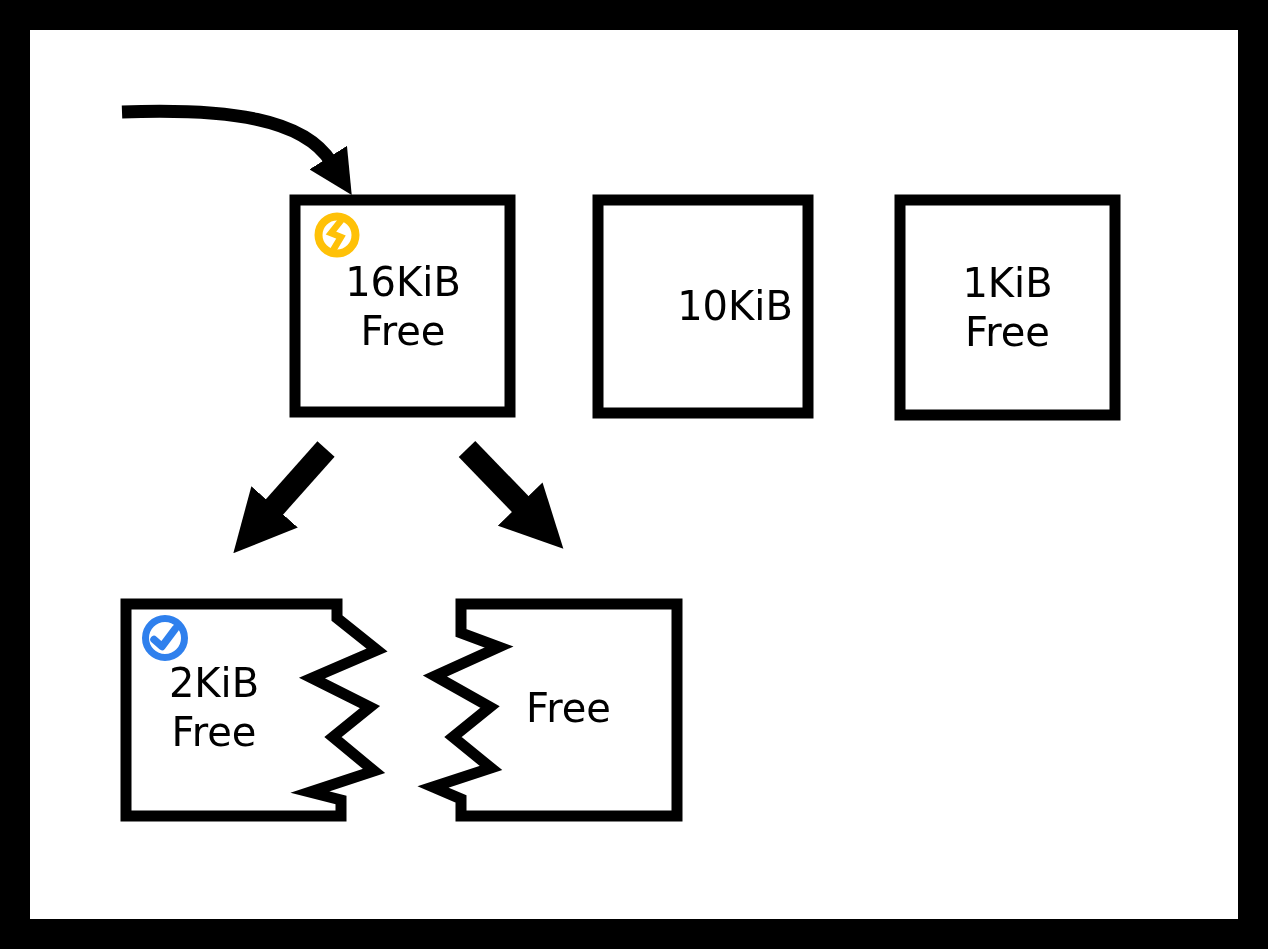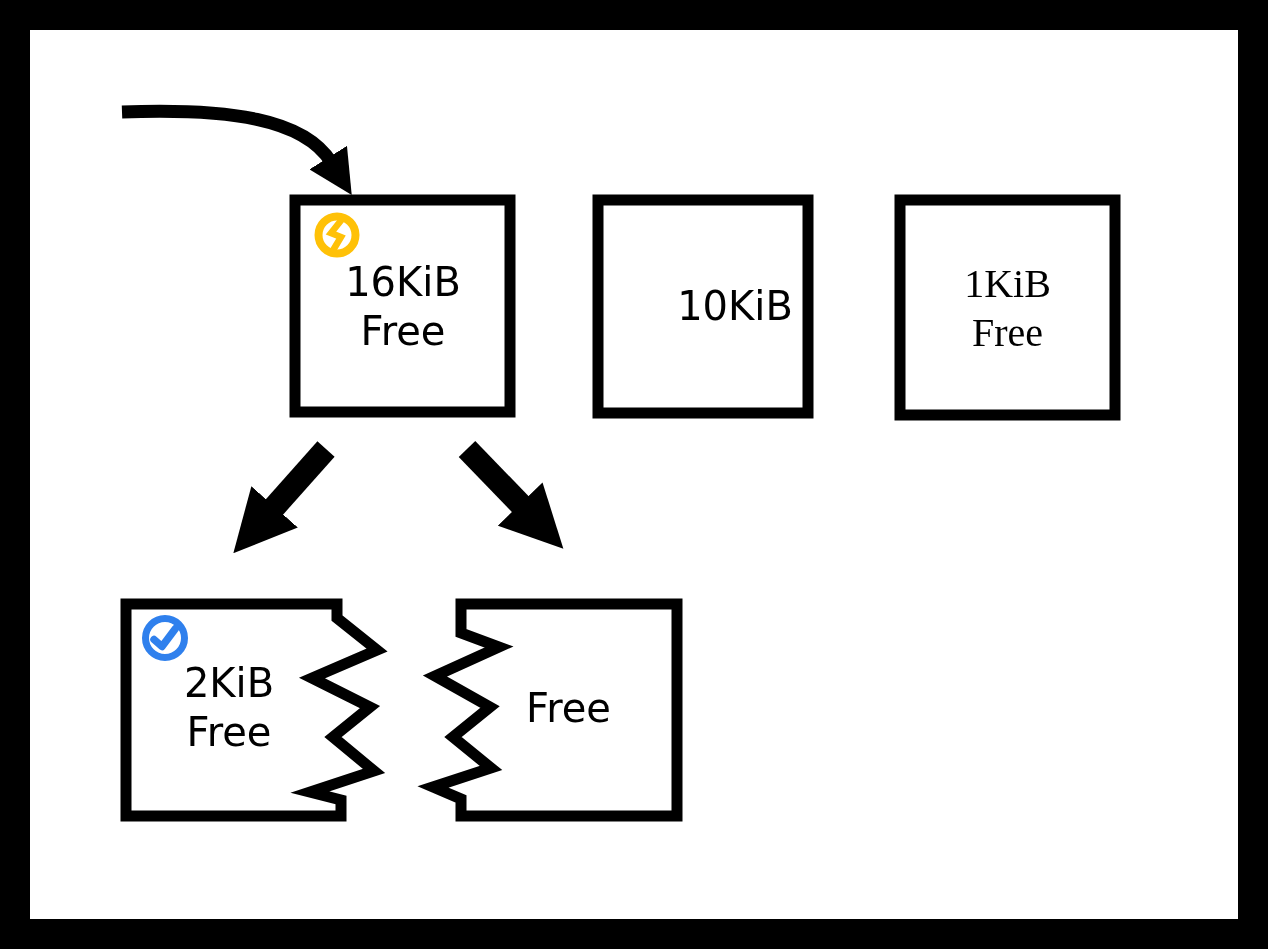--- a/index.html
+++ b/index.html
@@ -65,26 +65,26 @@
 
   <div class="block-label" style="left:290px;top:196px;width:226px;height:221px;">
     <span>16KiB</span>
     <span>Free</span>
   </div>
 
   <div class="block-label" style="left:625px;top:196px;width:220px;height:221px;">
     <span>10KiB</span>
   </div>
 
-  <div class="block-label" style="left:895px;top:196px;width:225px;height:223px;font-family:Liberation Serif, serif;">
+  <div class="block-label" style="left:895px;top:196px;width:225px;height:223px;">
     <span>1KiB</span>
     <span>Free</span>
   </div>
 
-  <div class="block-label" style="left:121px;top:601px;width:216px;height:214px;">
+  <div class="block-label" style="left:106px;top:601px;width:216px;height:214px;">
     <span>2KiB</span>
     <span>Free</span>
   </div>
 
   <div class="block-label" style="left:455px;top:601px;width:227px;height:214px;">
     <span>Free</span>
   </div>
 
 </div>
 

